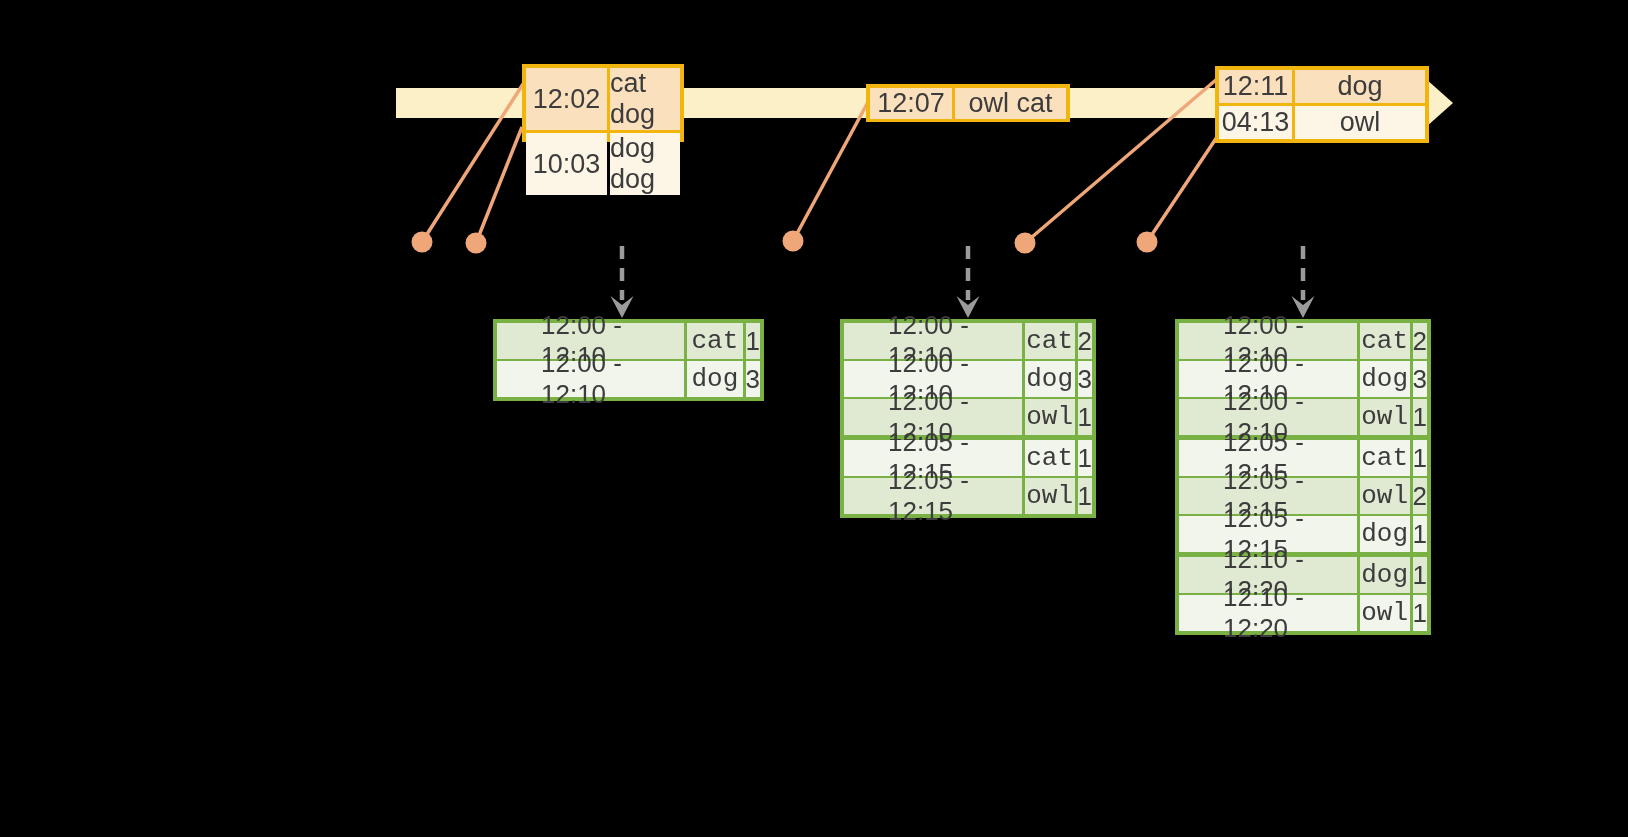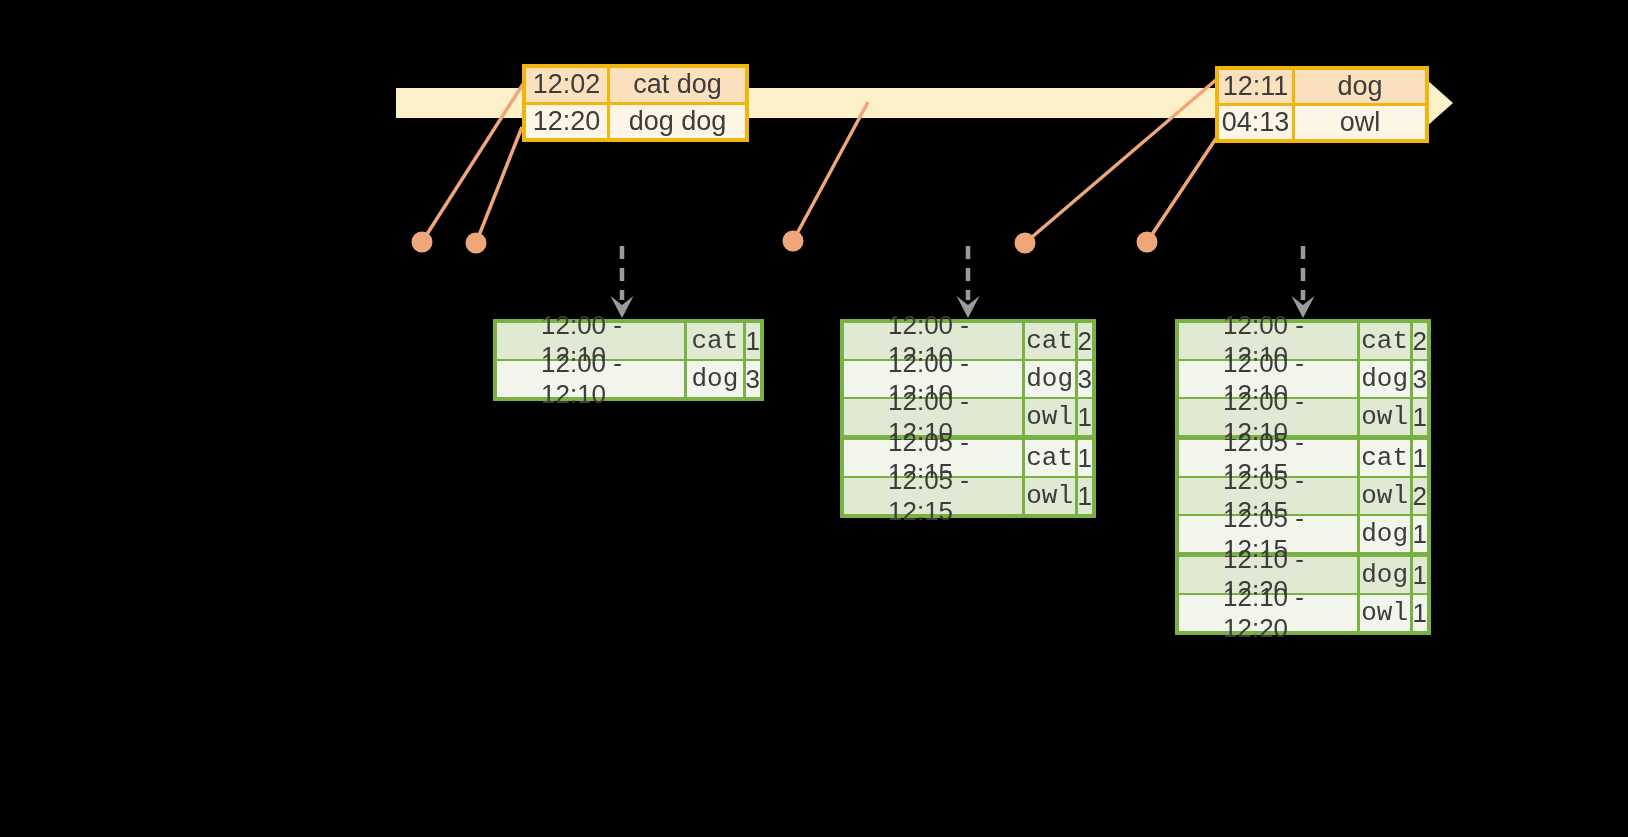--- a/index.html
+++ b/index.html
@@ -77,31 +77,37 @@
     <g>
       <line x1="622" y1="246" x2="622" y2="300" stroke="#9B9B9B" stroke-width="4.5" stroke-dasharray="13 9"></line>
       <polygon points="610.5,296 622,305 633.5,296 622,318" fill="#9B9B9B"></polygon>
       <line x1="968" y1="246" x2="968" y2="300" stroke="#9B9B9B" stroke-width="4.5" stroke-dasharray="13 9"></line>
       <polygon points="956.5,296 968,305 979.5,296 968,318" fill="#9B9B9B"></polygon>
       <line x1="1303" y1="246" x2="1303" y2="300" stroke="#9B9B9B" stroke-width="4.5" stroke-dasharray="13 9"></line>
       <polygon points="1291.5,296 1303,305 1314.5,296 1303,318" fill="#9B9B9B"></polygon>
     </g>
   </svg>
 
-  <div class="etable" style="left:522px;top:64px;width:227px;height:78px;">
+  <div class="etable" style="left:522px;top:64px;width:162px;height:78px;">
     <div class="erow peach">
       <div class="ecell time" style="width:81px">12:02</div>
       <div class="ecell words">cat dog</div>
     </div>
     <div class="erow cream">
-      <div class="ecell time" style="width:81px">12:20</div>
+      <div class="ecell time" style="width:81px">10:03</div>
       <div class="ecell words">dog dog</div>
     </div>
   </div>
 
+  <div class="etable" style="left:866px;top:84px;width:204px;height:38px;">
+    <div class="erow peach">
+      <div class="ecell time" style="width:82px">12:07</div>
+      <div class="ecell words">owl cat</div>
+    </div>
+  </div>
 
   <div class="etable" style="left:1215px;top:66px;width:214px;height:77px;">
     <div class="erow peach">
       <div class="ecell time" style="width:73px">12:11</div>
       <div class="ecell words">dog</div>
     </div>
     <div class="erow cream">
       <div class="ecell time" style="width:73px">04:13</div>
       <div class="ecell words">owl</div>
     </div>

